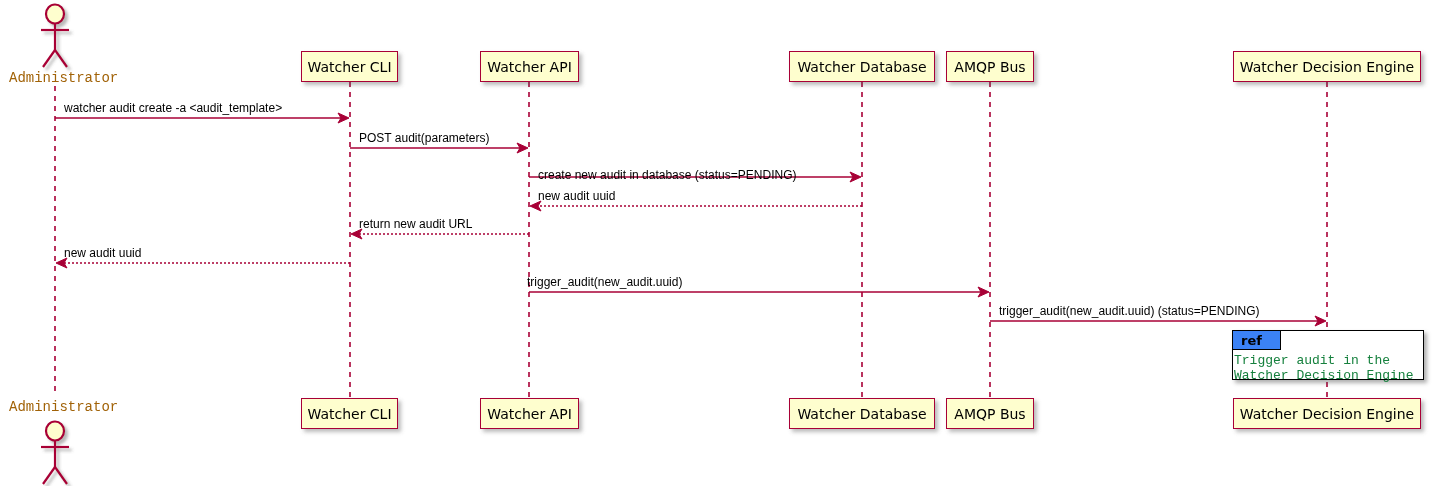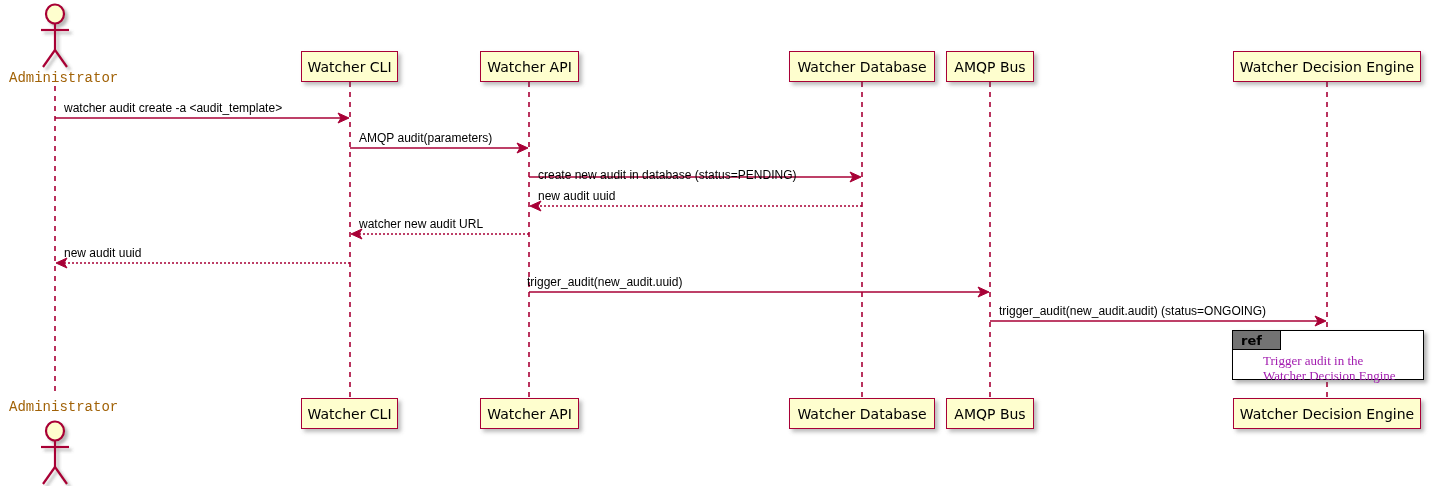--- a/index.html
+++ b/index.html
@@ -61,38 +61,38 @@
     background: #FFFFFF;
     border: 1.5px solid #000000;
     box-shadow: 3px 3px 4px rgba(80,80,80,0.45);
   }
   .ref-tab {
     position: absolute;
     left: 0;
     top: 0;
     height: 19px;
     box-sizing: border-box;
-    background: #737373;
+    background: #3b82f6;
     border-right: 1.5px solid #000000;
     border-bottom: 1.5px solid #000000;
     font-weight: bold;
     font-size: 13px;
     padding: 2px 18px 0 8px;
     color: #000000;
     font-family: "DejaVu Sans", sans-serif;
   }
   .ref-text {
     position: absolute;
-    left: 30px;
+    left: 1px;
     top: 22px;
     font-size: 13px;
     line-height: 15px;
-    color: #a21caf;
-    white-space: nowrap;
-    font-family: Liberation Serif, serif;
+    color: #15803d;
+    white-space: nowrap;
+    font-family: Liberation Mono, monospace;
   }
   .ref-text div { display: block; }
 </style>
 </head>
 <body>
 
 <div id="diagram">
 
   <svg class="layer" id="svg-layer" width="1434" height="486" viewBox="0 0 1434 486" xmlns="http://www.w3.org/2000/svg">
     <defs>
@@ -184,22 +184,22 @@
     <div class="ref-box" style="left:1232px; top:330px; width:192px; height:50px;">
       <div class="ref-tab">ref</div>
       <div class="ref-text">
         <div>Trigger audit in the</div>
         <div>Watcher Decision Engine</div>
       </div>
     </div>
 
     <div id="msg-labels">
         <div class="msg-label" style="left: 64px; top: 101px;">watcher audit create -a &lt;audit_template&gt;</div>
-        <div class="msg-label" style="left: 359px; top: 131px;">AMQP audit(parameters)</div>
+        <div class="msg-label" style="left: 359px; top: 131px;">POST audit(parameters)</div>
         <div class="msg-label" style="left: 538px; top: 168px;">create new audit in database (status=PENDING)</div>
         <div class="msg-label" style="left: 538px; top: 189px;">new audit uuid</div>
-        <div class="msg-label" style="left: 359px; top: 217px;">watcher new audit URL</div>
+        <div class="msg-label" style="left: 359px; top: 217px;">return new audit URL</div>
         <div class="msg-label" style="left: 64px; top: 246px;">new audit uuid</div>
         <div class="msg-label" style="left: 527px; top: 275px;">trigger_audit(new_audit.uuid)</div>
-        <div class="msg-label" style="left: 999px; top: 304px;">trigger_audit(new_audit.audit) (status=ONGOING)</div>
+        <div class="msg-label" style="left: 999px; top: 304px;">trigger_audit(new_audit.uuid) (status=PENDING)</div>
       </div>
   </div>
 </div>
 
 </body></html>

